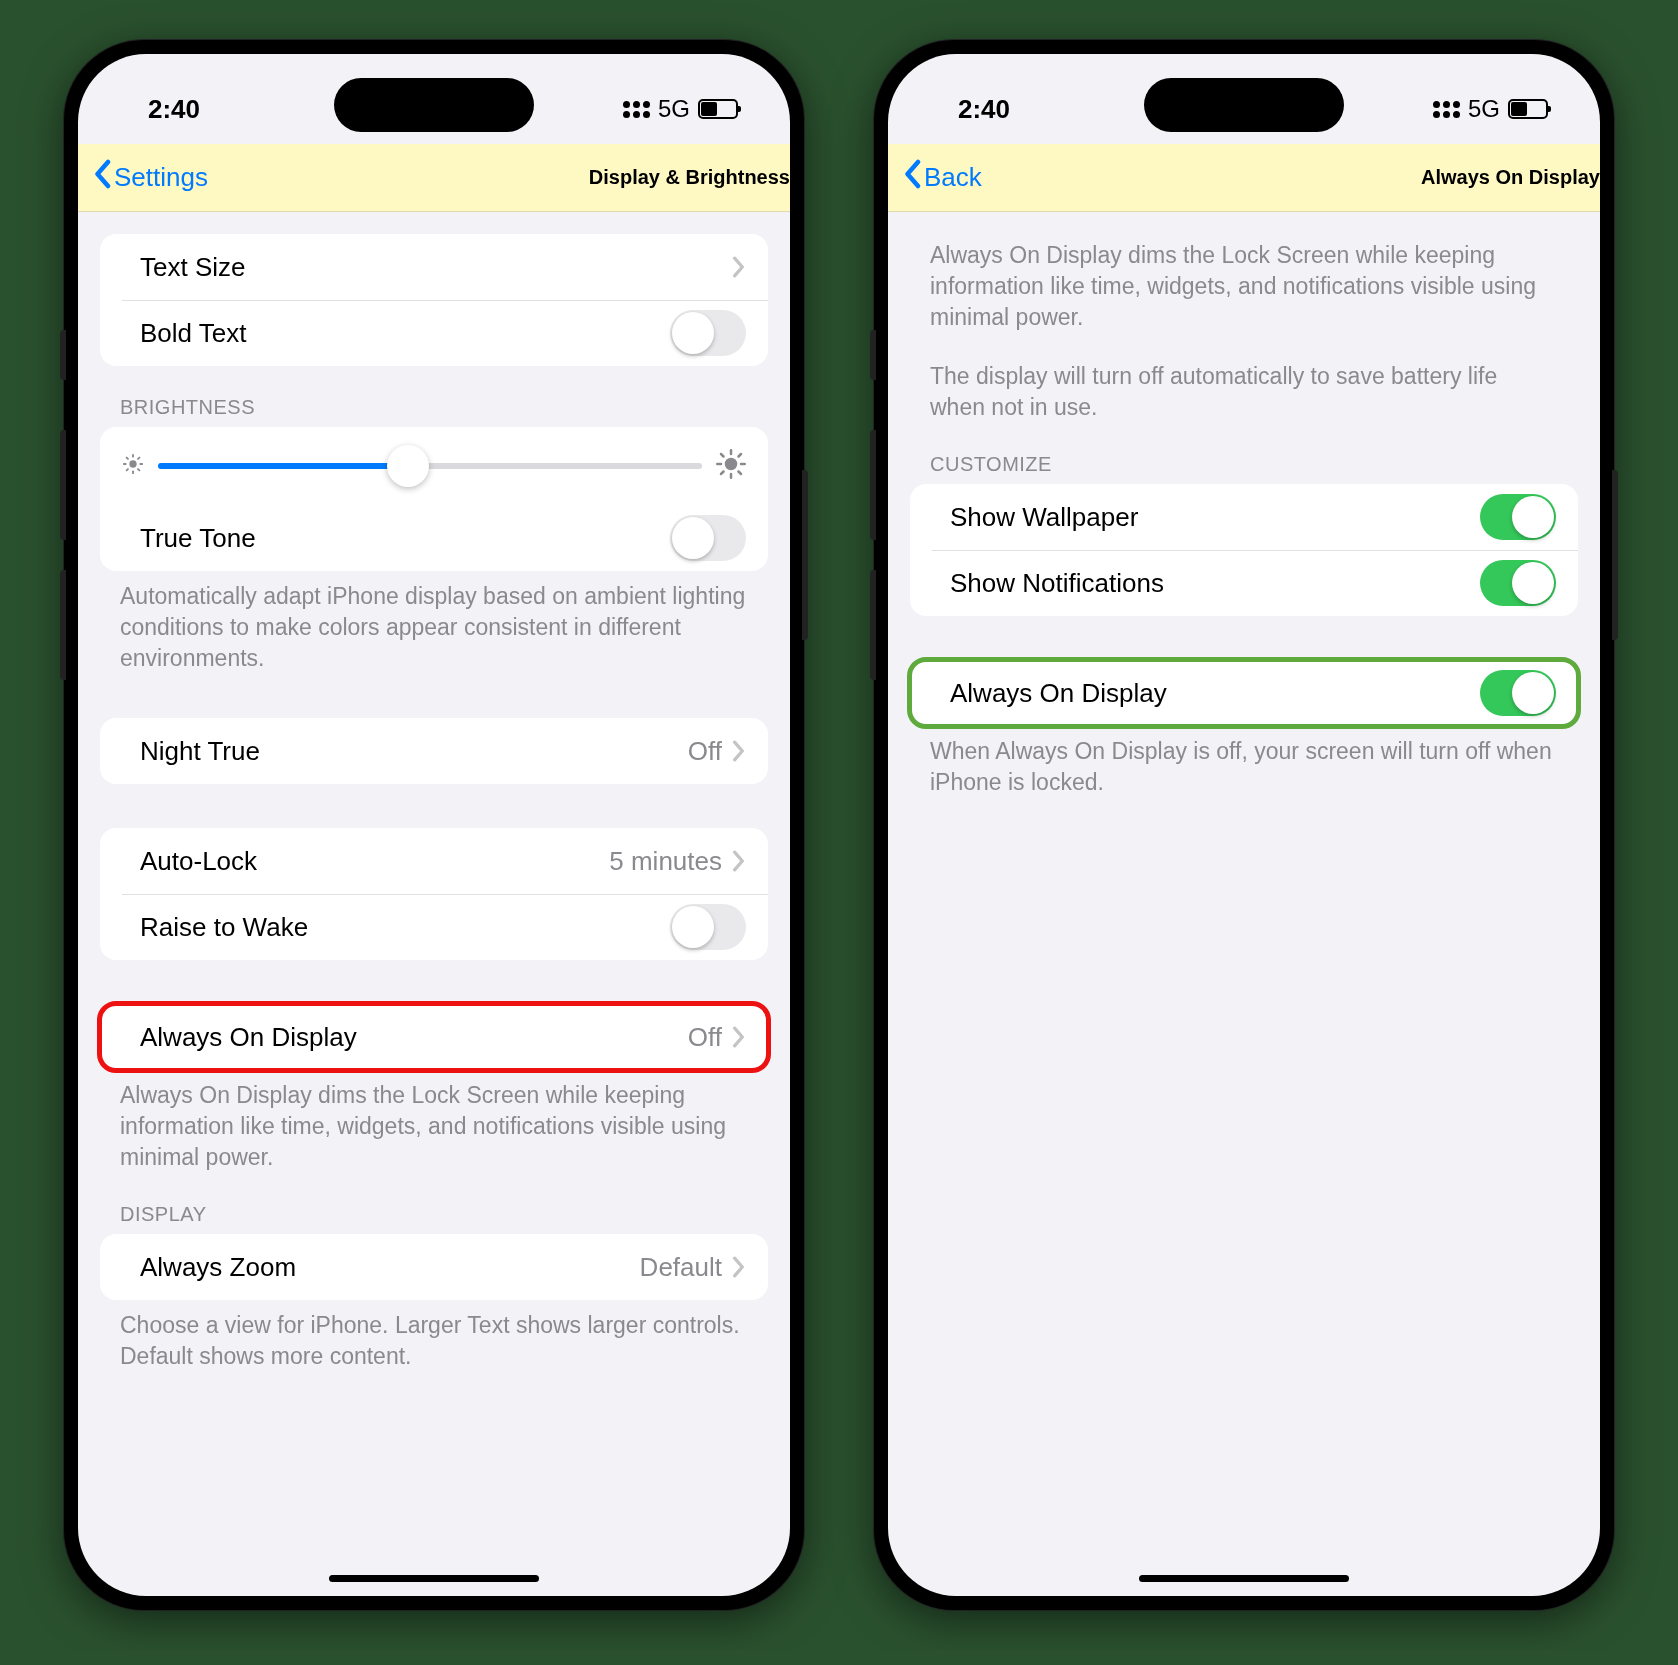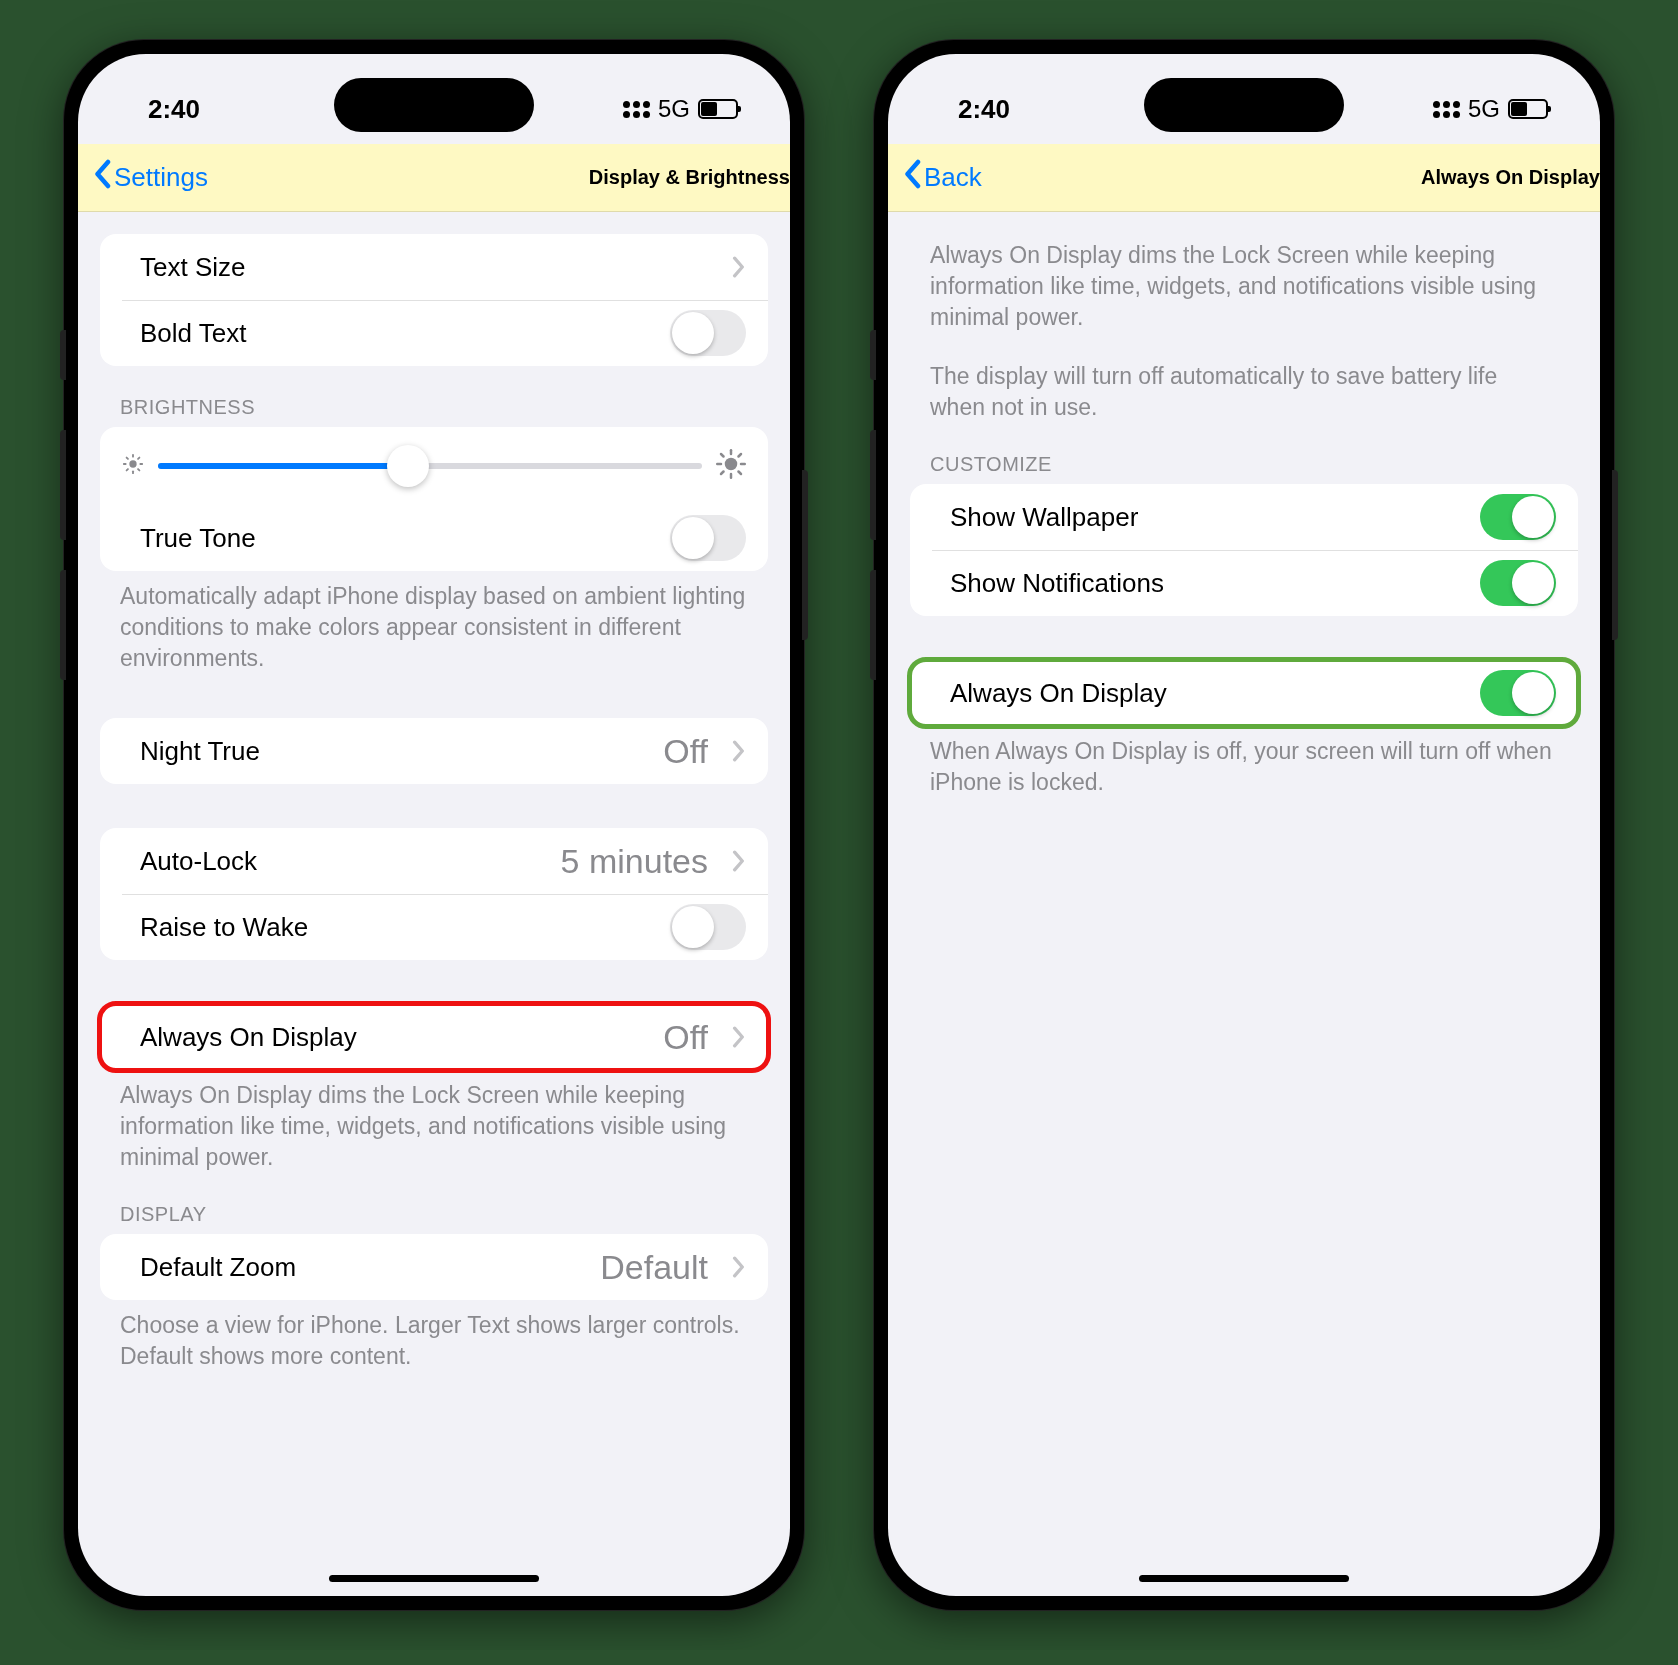--- a/index.html
+++ b/index.html
@@ -122,21 +122,21 @@
     min-height:66px;
     padding: 0 22px;
     font-size:26px;
     color:#000;
     position:relative;
   }
   .cell + .cell::before {
     content:""; position:absolute; left:22px; right:0; top:0; height:1px; background:rgba(0,0,0,.12);
   }
   .cell-label { flex:1;margin-left:18px; }
-  .cell-value { color:#8a8a8e; font-size:34px; margin-right:18px; }
+  .cell-value { color:#8a8a8e; font-size:26px; margin-right:4px; }
   .chevron svg { width:14px; height:22px; display:block; }
   .chevron { color:#c4c4c7; margin-left:6px; }
 
   .toggle {
     width:76px; height:46px; border-radius:23px; position:relative;
     transition:.2s;
   }
   .toggle[data-on="false"]{ background:#e9e9eb; }
   .toggle[data-on="true"]{ background:#34c759; }
   .toggle-knob {
@@ -326,21 +326,21 @@
                 <path d="M2 2 L9 10 L2 18"></path>
               </svg>
           </span>
         </div>
       </div>
       <div class="group-footer">Always On Display dims the Lock Screen while keeping information like time, widgets, and notifications visible using minimal power.</div>
 
       <div class="group-header">DISPLAY</div>
       <div class="cell-group">
         <div class="cell">
-          <span class="cell-label">Default Zoom</span>
+          <span class="cell-label">Always Zoom</span>
           <span class="cell-value">Default</span>
           <span class="chevron">
             <svg viewBox="0 0 12 20" fill="none" stroke="currentColor" stroke-width="3" stroke-linecap="round" stroke-linejoin="round">
                 <path d="M2 2 L9 10 L2 18"></path>
               </svg>
           </span>
         </div>
       </div>
       <div class="group-footer" style="padding-bottom:60px;">Choose a view for iPhone. Larger Text shows larger controls. Default shows more content.</div>
     </div>

